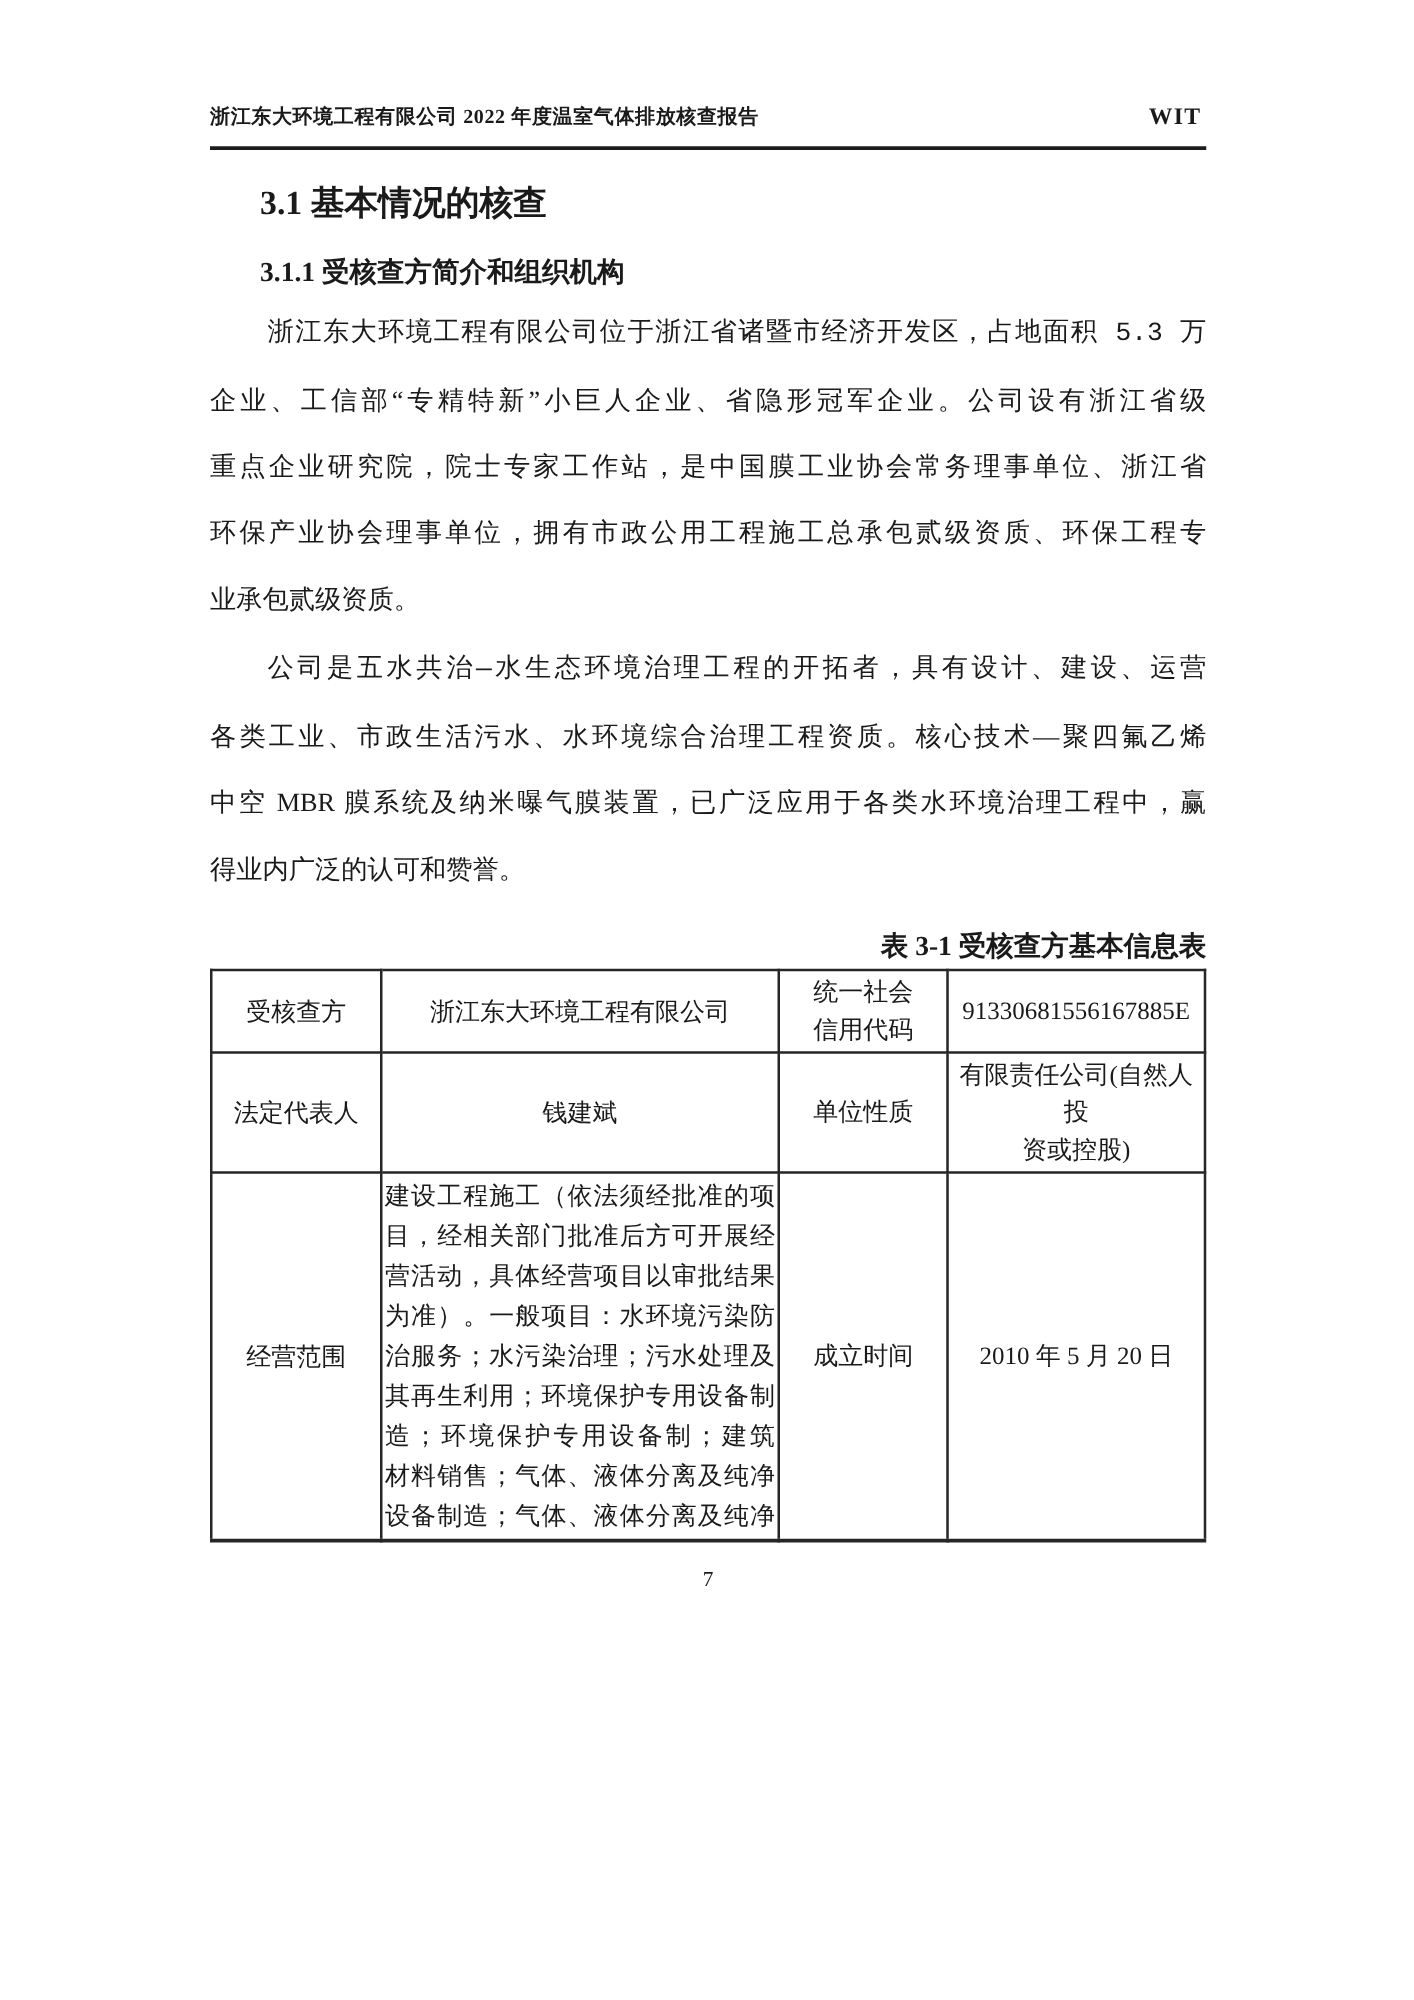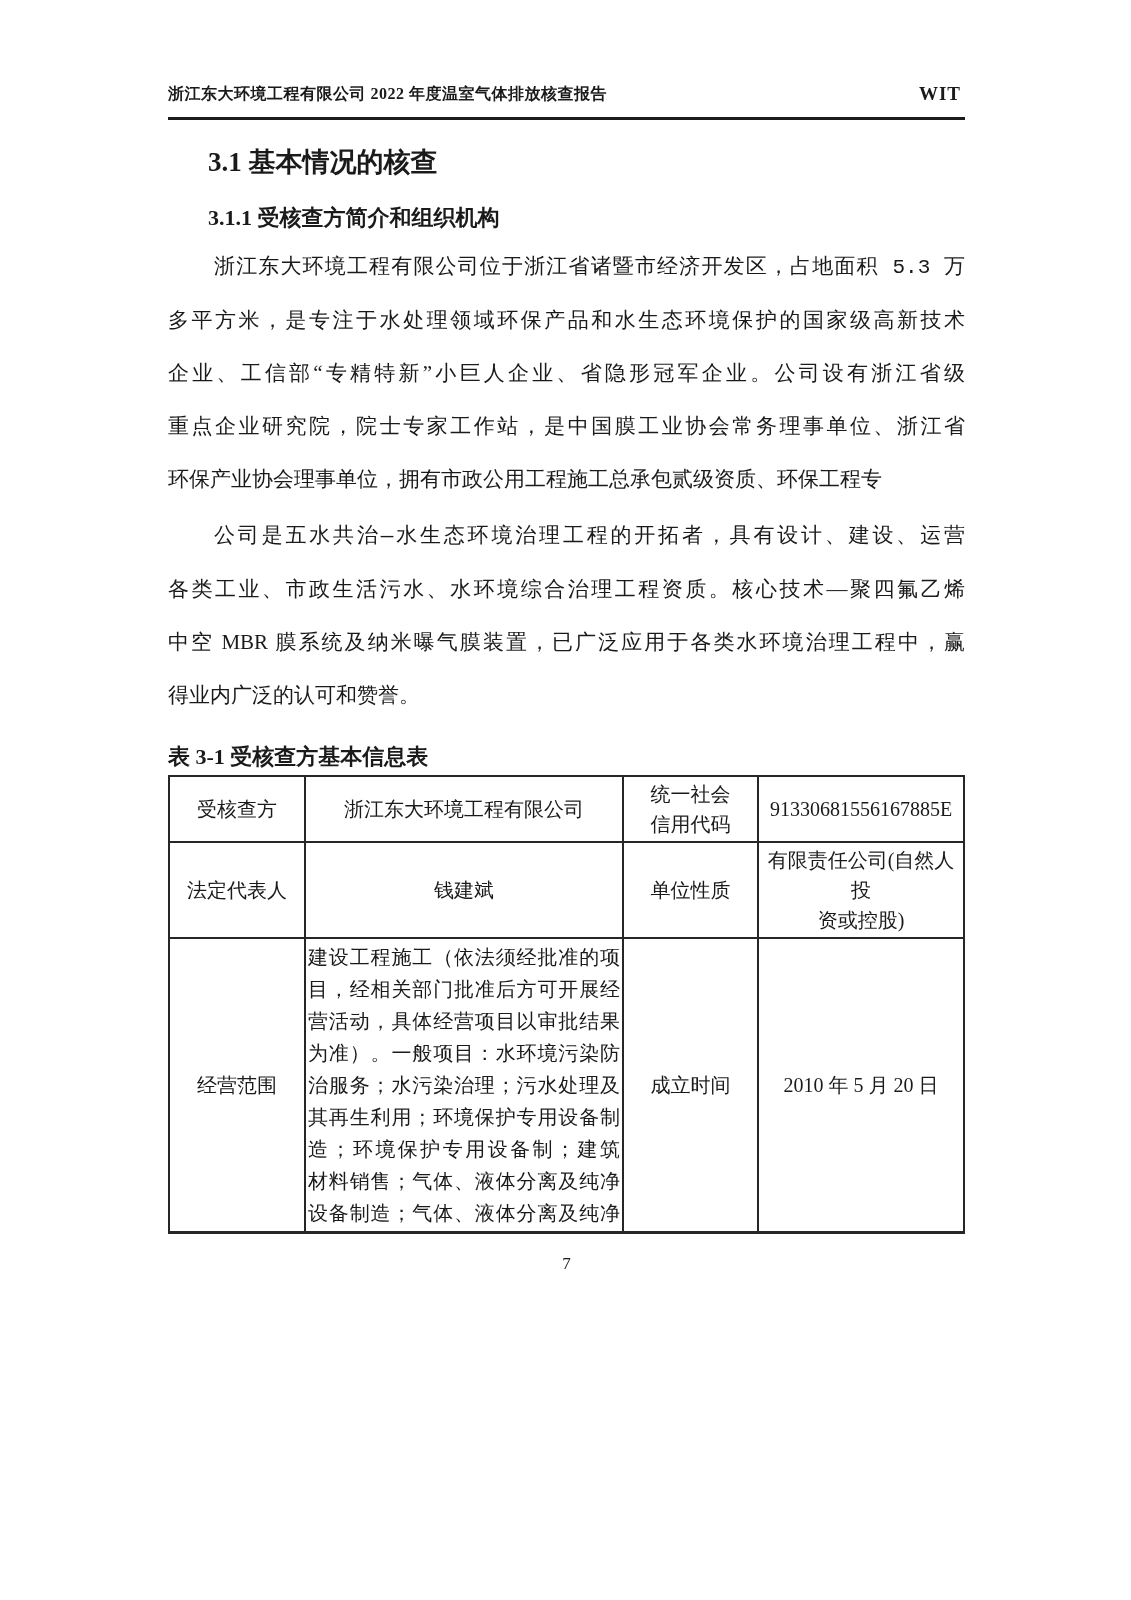--- a/index.html
+++ b/index.html
@@ -75,21 +75,21 @@
     text-align: justify;
     text-align-last: justify;
     white-space: nowrap;
   }
   .para .bodyline:first-of-type { text-indent: 46px; font-family: Liberation Mono, monospace; }
   .para .bodyline:last-of-type  { text-align-last: left; white-space: normal; }
   .para .bodyline:first-of-type:last-of-type { text-align-last: left; }
   
   .table-caption {
     margin-top: 20px;
-    text-align: left;
+    text-align: right;
     font-size: 22px;
     font-weight: bold;
     line-height: 30px;
   }
   table.info-table {
     margin: 3px auto 0 auto;
     width: 795px;
     table-layout: fixed;
     border-collapse: collapse;
     border: 2px solid #262626;
@@ -136,24 +136,24 @@
     <span class="header-logo">WIT</span>
   </div>
   <div class="header-rule"></div>
 
   <div class="h2">3.1 基本情况的核查</div>
   <div class="h3">3.1.1 受核查方简介和组织机构</div>
 
   <div class="para">
 
   <div class="bodyline">浙江东大环境工程有限公司位于浙江省诸暨市经济开发区，占地面积 5.3 万</div>
-      <div class="bodyline">多平方米，是专注于水处理领域环保产品和水生态环境保护的国家级高新技术</div>
       <div class="bodyline">企业、工信部“专精特新”小巨人企业、省隐形冠军企业。公司设有浙江省级</div>
       <div class="bodyline">重点企业研究院，院士专家工作站，是中国膜工业协会常务理事单位、浙江省</div>
       <div class="bodyline">环保产业协会理事单位，拥有市政公用工程施工总承包贰级资质、环保工程专</div>
+      <div class="bodyline">业承包贰级资质。</div>
     </div>
 
   <div class="para">
 
   <div class="bodyline">公司是五水共治—水生态环境治理工程的开拓者，具有设计、建设、运营</div>
       <div class="bodyline">各类工业、市政生活污水、水环境综合治理工程资质。核心技术—聚四氟乙烯</div>
       <div class="bodyline">中空 MBR 膜系统及纳米曝气膜装置，已广泛应用于各类水环境治理工程中，赢</div>
       <div class="bodyline">得业内广泛的认可和赞誉。</div>
     </div>
 

